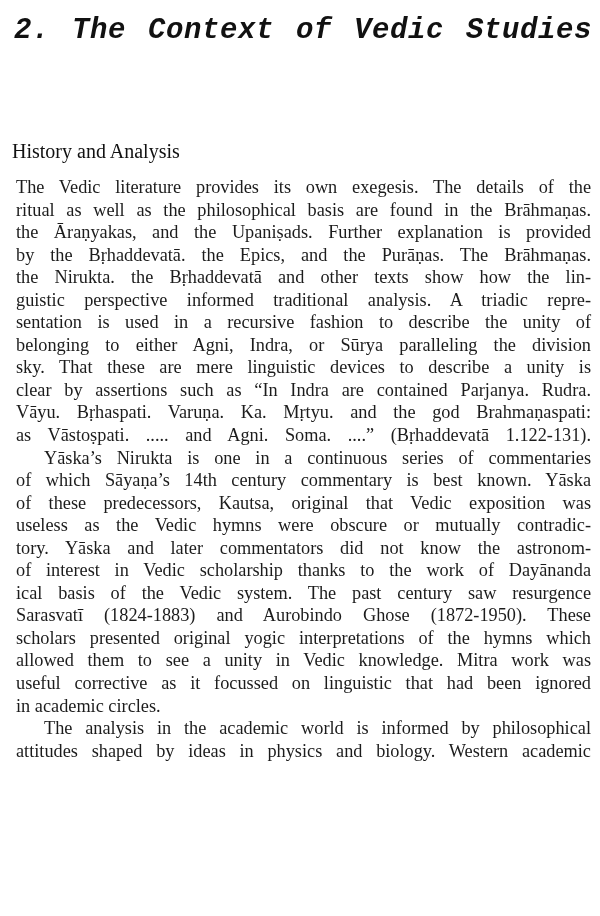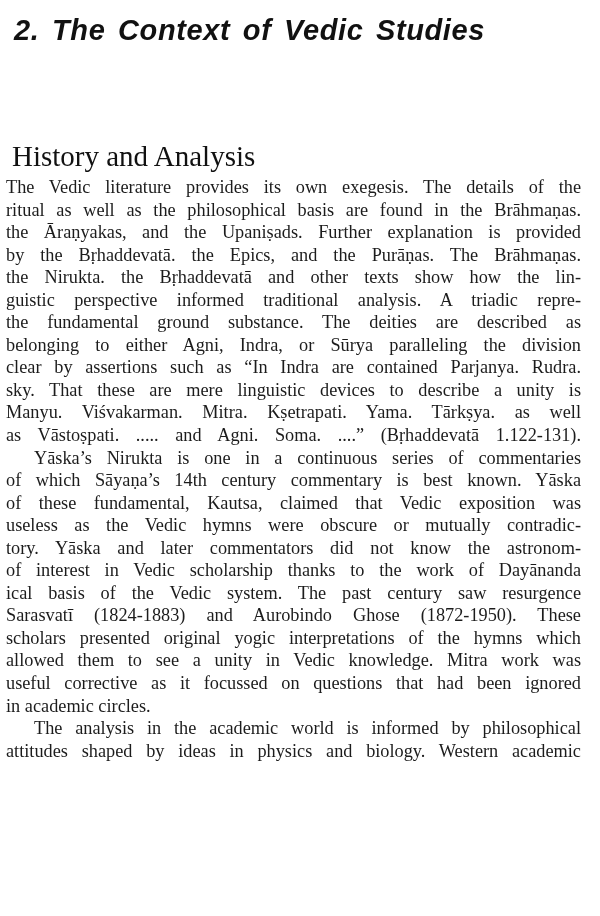--- a/index.html
+++ b/index.html
@@ -1,26 +1,26 @@
 <!DOCTYPE html>
 <html><head>
 <meta charset="utf-8">
 <style>
   html, body { margin:0; padding:0; background:#ffffff; }
   body { width:600px; height:916px; overflow:hidden; position:relative; color:#1a1a1a; }
   .chapter-title {
     position:absolute; left:14px; top:14px; width:580px;
-    font-family:Liberation Sans, sans-serif; font-style:italic; font-weight:bold;
+    font-family:Liberation Mono, monospace; font-style:italic; font-weight:bold;
     font-size:29px; letter-spacing:0.6px; word-spacing:4px; white-space:nowrap; color:#111;
   }
   .section-heading {
     position:absolute; left:12px; top:140px;
-    font-family:"Liberation Serif", serif; font-size:29px; color:#111; white-space:nowrap;
+    font-family:"Liberation Serif", serif; font-size:20px; color:#111; white-space:nowrap;
   }
-  .body { position:absolute; left:6px; top:176px; width:575px; }
+  .body { position:absolute; left:16px; top:176px; width:575px; }
   .line {
     font-family:"Liberation Serif", serif; font-size:18.3px; line-height:22.55px; height:22.55px;
     text-align:justify; text-align-last:justify; white-space:nowrap; overflow:visible;
     color:#1c1c1c;
   }
   .line.last { text-align-last:left; }
   .line.indent { padding-left:28px; }
 </style>
 </head>
 <body>
@@ -29,33 +29,33 @@
 
 <div class="section-heading">History and Analysis</div>
 
 <div class="body">
   <div class="line">The Vedic literature provides its own exegesis. The details of the</div>
   <div class="line">ritual as well as the philosophical basis are found in the Brāhmaṇas.</div>
   <div class="line">the Āraṇyakas, and the Upaniṣads. Further explanation is provided</div>
   <div class="line">by the Bṛhaddevatā. the Epics, and the Purāṇas. The Brāhmaṇas.</div>
   <div class="line">the Nirukta. the Bṛhaddevatā and other texts show how the lin-</div>
   <div class="line">guistic perspective informed traditional analysis. A triadic repre-</div>
-  <div class="line">the fundamental ground substance. The deities are described as</div>
+  <div class="line">sentation is used in a recursive fashion to describe the unity of</div>
   <div class="line">belonging to either Agni, Indra, or Sūrya paralleling the division</div>
+  <div class="line">sky. That these are mere linguistic devices to describe a unity is</div>
   <div class="line">clear by assertions such as “In Indra are contained Parjanya. Rudra.</div>
-  <div class="line">sky. That these are mere linguistic devices to describe a unity is</div>
-  <div class="line">Manyu. Viśvakarman. Mitra. Kṣetrapati. Yama. Tārkṣya. as well</div>
+  <div class="line">Vāyu. Bṛhaspati. Varuṇa. Ka. Mṛtyu. and the god Brahmaṇaspati:</div>
   <div class="line">as Vāstoṣpati. ..... and Agni. Soma. ....” (Bṛhaddevatā 1.122-131).</div>
   <div class="line indent">Yāska’s Nirukta is one in a continuous series of commentaries</div>
   <div class="line">of which Sāyaṇa’s 14th century commentary is best known. Yāska</div>
-  <div class="line">of these fundamental, Kautsa, claimed that Vedic exposition was</div>
+  <div class="line">of these predecessors, Kautsa, original that Vedic exposition was</div>
   <div class="line">useless as the Vedic hymns were obscure or mutually contradic-</div>
   <div class="line">tory. Yāska and later commentators did not know the astronom-</div>
   <div class="line">of interest in Vedic scholarship thanks to the work of Dayānanda</div>
   <div class="line">ical basis of the Vedic system. The past century saw resurgence</div>
   <div class="line">Sarasvatī (1824-1883) and Aurobindo Ghose (1872-1950). These</div>
   <div class="line">scholars presented original yogic interpretations of the hymns which</div>
   <div class="line">allowed them to see a unity in Vedic knowledge. Mitra work was</div>
-  <div class="line">useful corrective as it focussed on questions that had been ignored</div>
+  <div class="line">useful corrective as it focussed on linguistic that had been ignored</div>
   <div class="line last">in academic circles.</div>
   <div class="line indent">The analysis in the academic world is informed by philosophical</div>
   <div class="line">attitudes shaped by ideas in physics and biology. Western academic</div>
 </div>
 
 </body></html>

